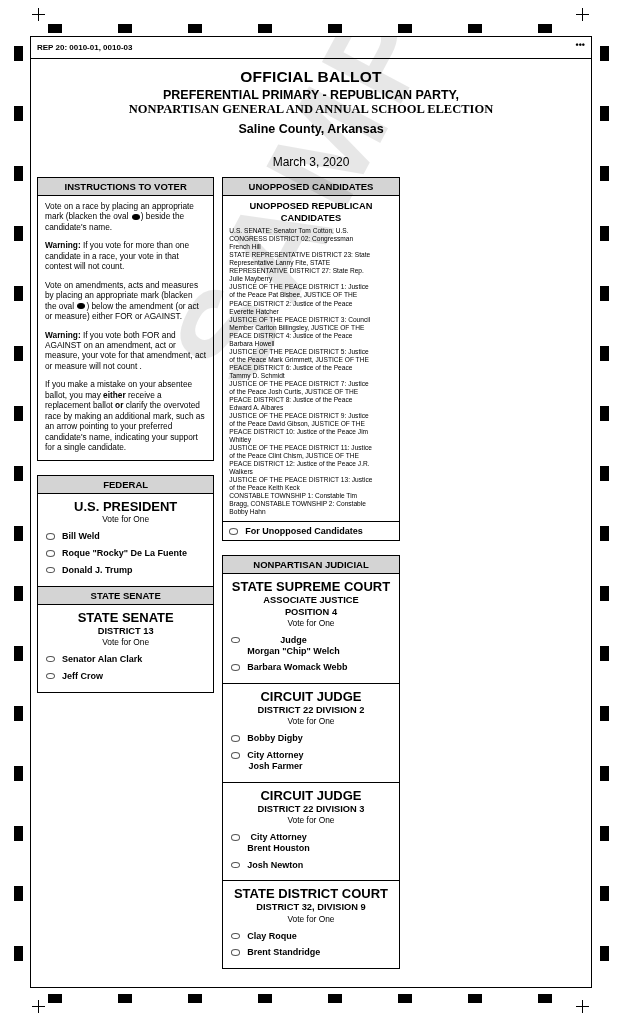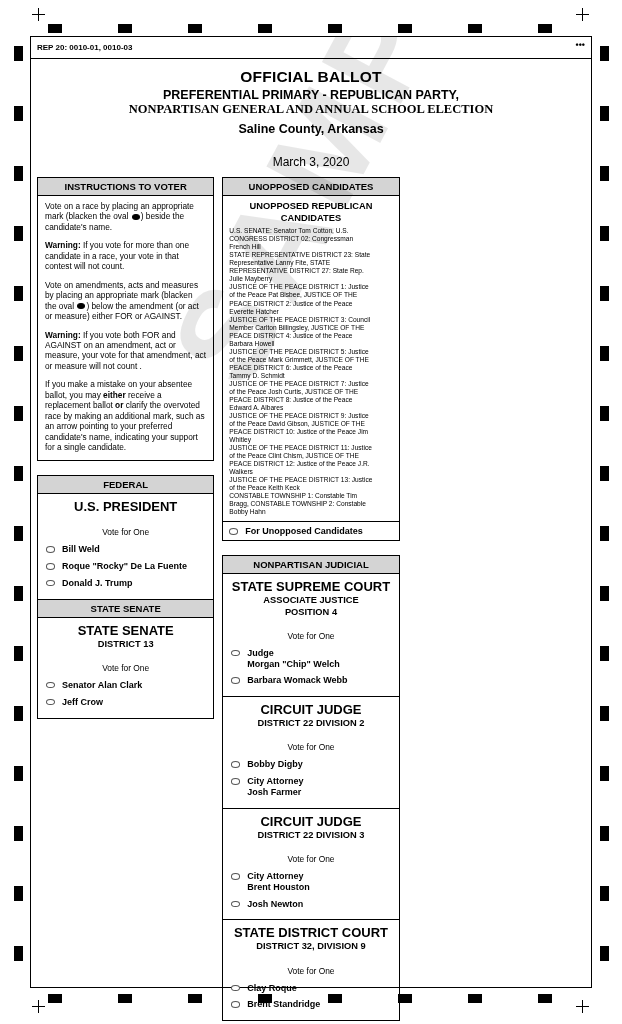--- a/index.html
+++ b/index.html
@@ -96,36 +96,36 @@
   }
   .contest-sub {
     text-align:center;
     font-size:9.3px; font-weight:bold;
     line-height:1.22;
   }
   .vote-for {
     text-align:center;
     font-size:8.4px;
     padding:0 4px 4px 4px;
-    margin-top:13px;
+    margin-top:0;
   }
   .cand {
     display:flex; align-items:flex-start;
     padding:3px 6px 3px 8px;
     font-size:9px;
   }
   .cand .oval {
     flex:0 0 auto;
     width:9px; height:6.5px;
     border:1px solid #555;
     border-radius:50%;
     margin-top:2px; margin-right:7px;
     background:#fff;
   }
-  .cand .nm { font-weight:bold; line-height:1.2; }
+  .cand .nm { font-weight:bold; line-height:1.2;text-align:center; }
   .cand .nm .pre { font-weight:bold; display:block; }
   .cand-spacer { height:7px; }
 
   
   .unop-head {
     text-align:center;
     font-size:9.3px; font-weight:bold;
     padding:5px 6px 3px 6px;
     line-height:1.25;
   }

